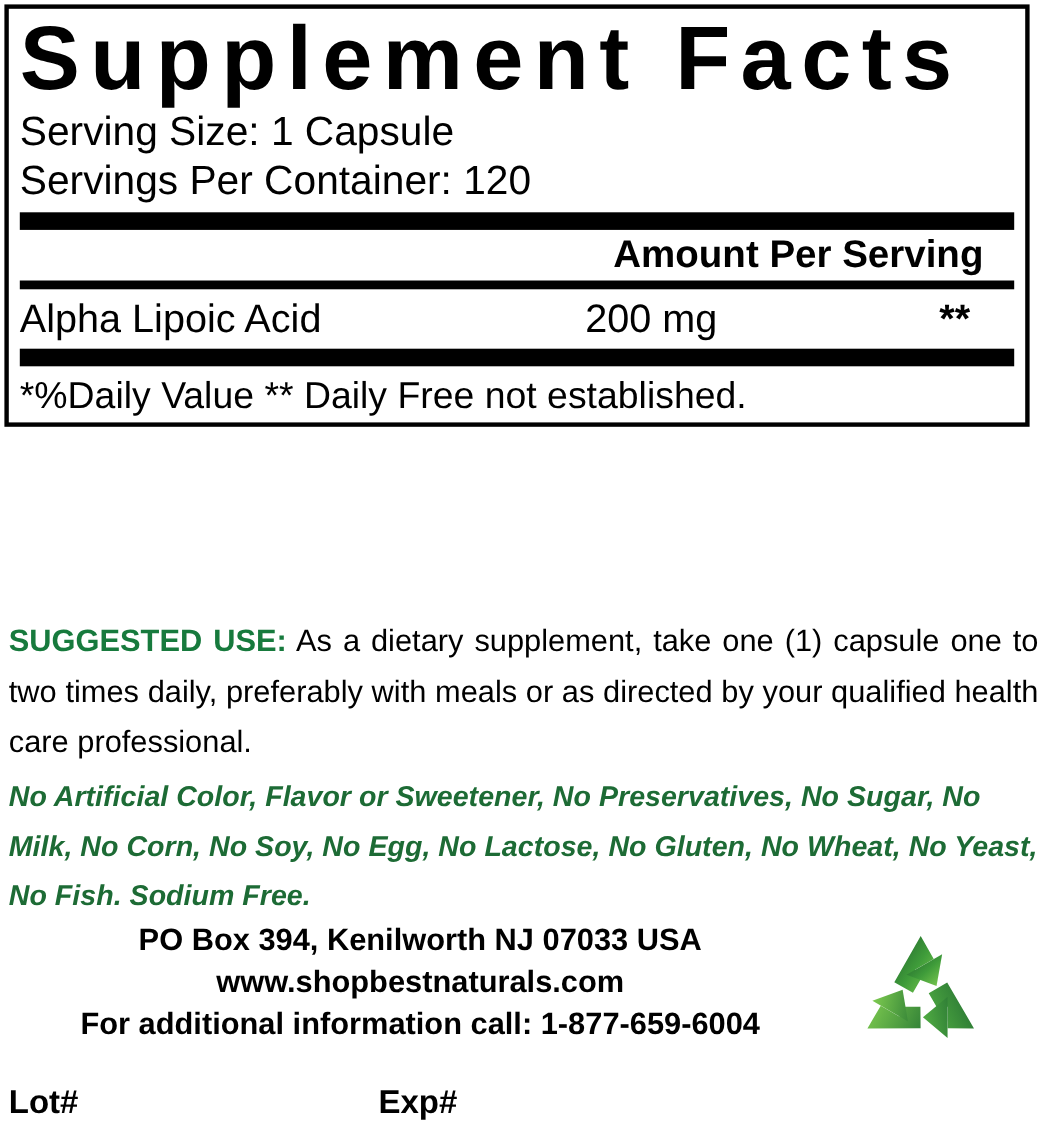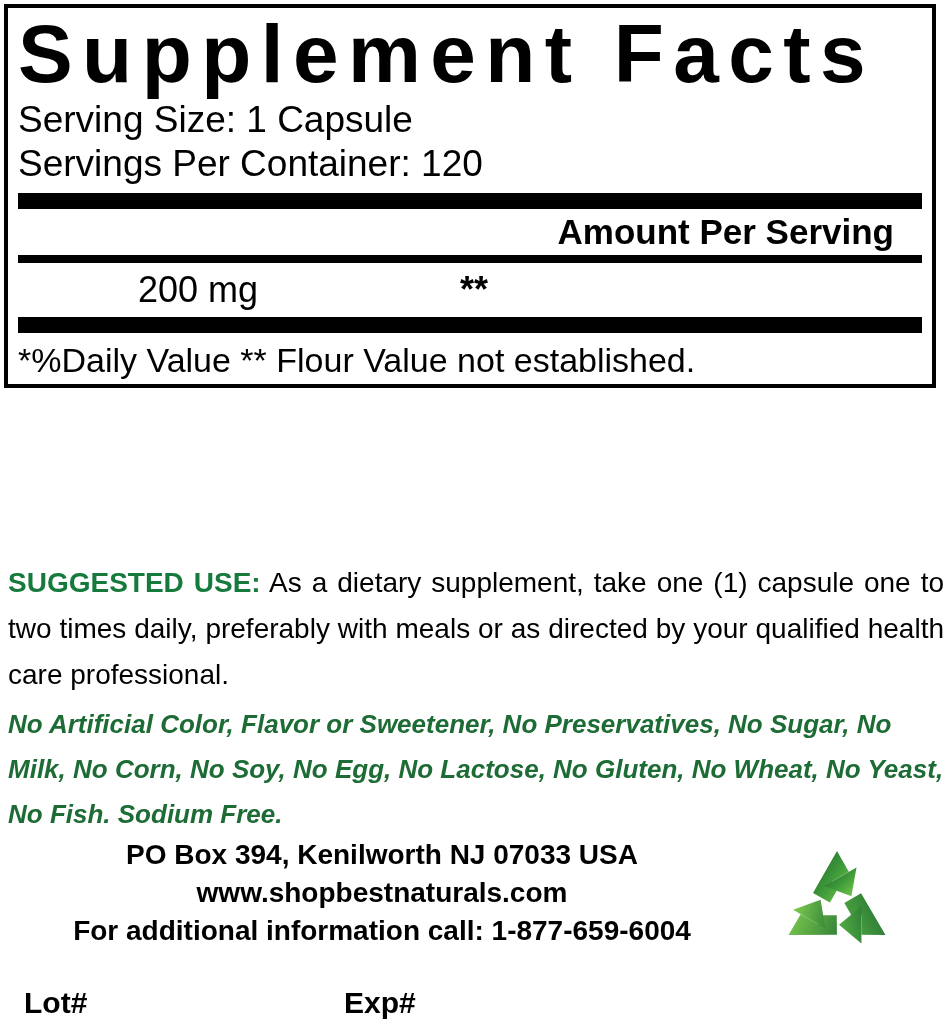--- a/index.html
+++ b/index.html
@@ -65,21 +65,21 @@
     line-height: 45px; text-align: left;
   }
 
   
   .mfg {
     position: absolute; left: 0; top: 836px; width: 764px;
     text-align: center; font-weight: 700;
     font-size: 28px; line-height: 38px;
   }
   .lotexp { position: absolute; top: 986px; left: 0; width: 100%; font-weight: 700; font-size: 30px; }
-  .lot { position: absolute; left: 8px; margin-left: 16px; }
+  .lot { position: absolute; left: 8px; }
   .exp { position: absolute; left: 344px; }
 
   .recycle { position: absolute; left: 762px; top: 826px; width: 150px; height: 152px; }
 </style>
 </head>
 <body>
 
 <div class="page">
 
   <div class="sf-panel">
@@ -89,27 +89,28 @@
 
     <div class="bar thick bar1"></div>
 
     <div class="sf-header">
       <span>Amount Per Serving</span>
     </div>
 
     <div class="bar mid"></div>
 
     <div class="sf-row">
+      <span class="name">Alpha Lipoic Acid</span>
       <span class="amount">200 mg</span>
       <span class="dv">**</span>
     </div>
 
     <div class="bar thick"></div>
 
-    <div class="sf-footnote">*%Daily Value ** Flour Value not established.</div>
+    <div class="sf-footnote">*%Daily Value ** Daily Free not established.</div>
   </div>
 
 
   <div class="section sug-use">
     <span class="lbl" style="color:#177a3d">SUGGESTED USE:</span>
     <span>As a dietary supplement, take one (1) capsule one to two times daily, preferably with meals or as directed by your qualified health care professional.</span>
   </div>
 
   <div class="section claims" style="color:#1d6b35">No Artificial Color, Flavor or Sweetener, No Preservatives, No Sugar, No Milk, No Corn, No Soy, No Egg, No Lactose, No Gluten, No Wheat, No Yeast, No Fish. Sodium Free.</div>
 

